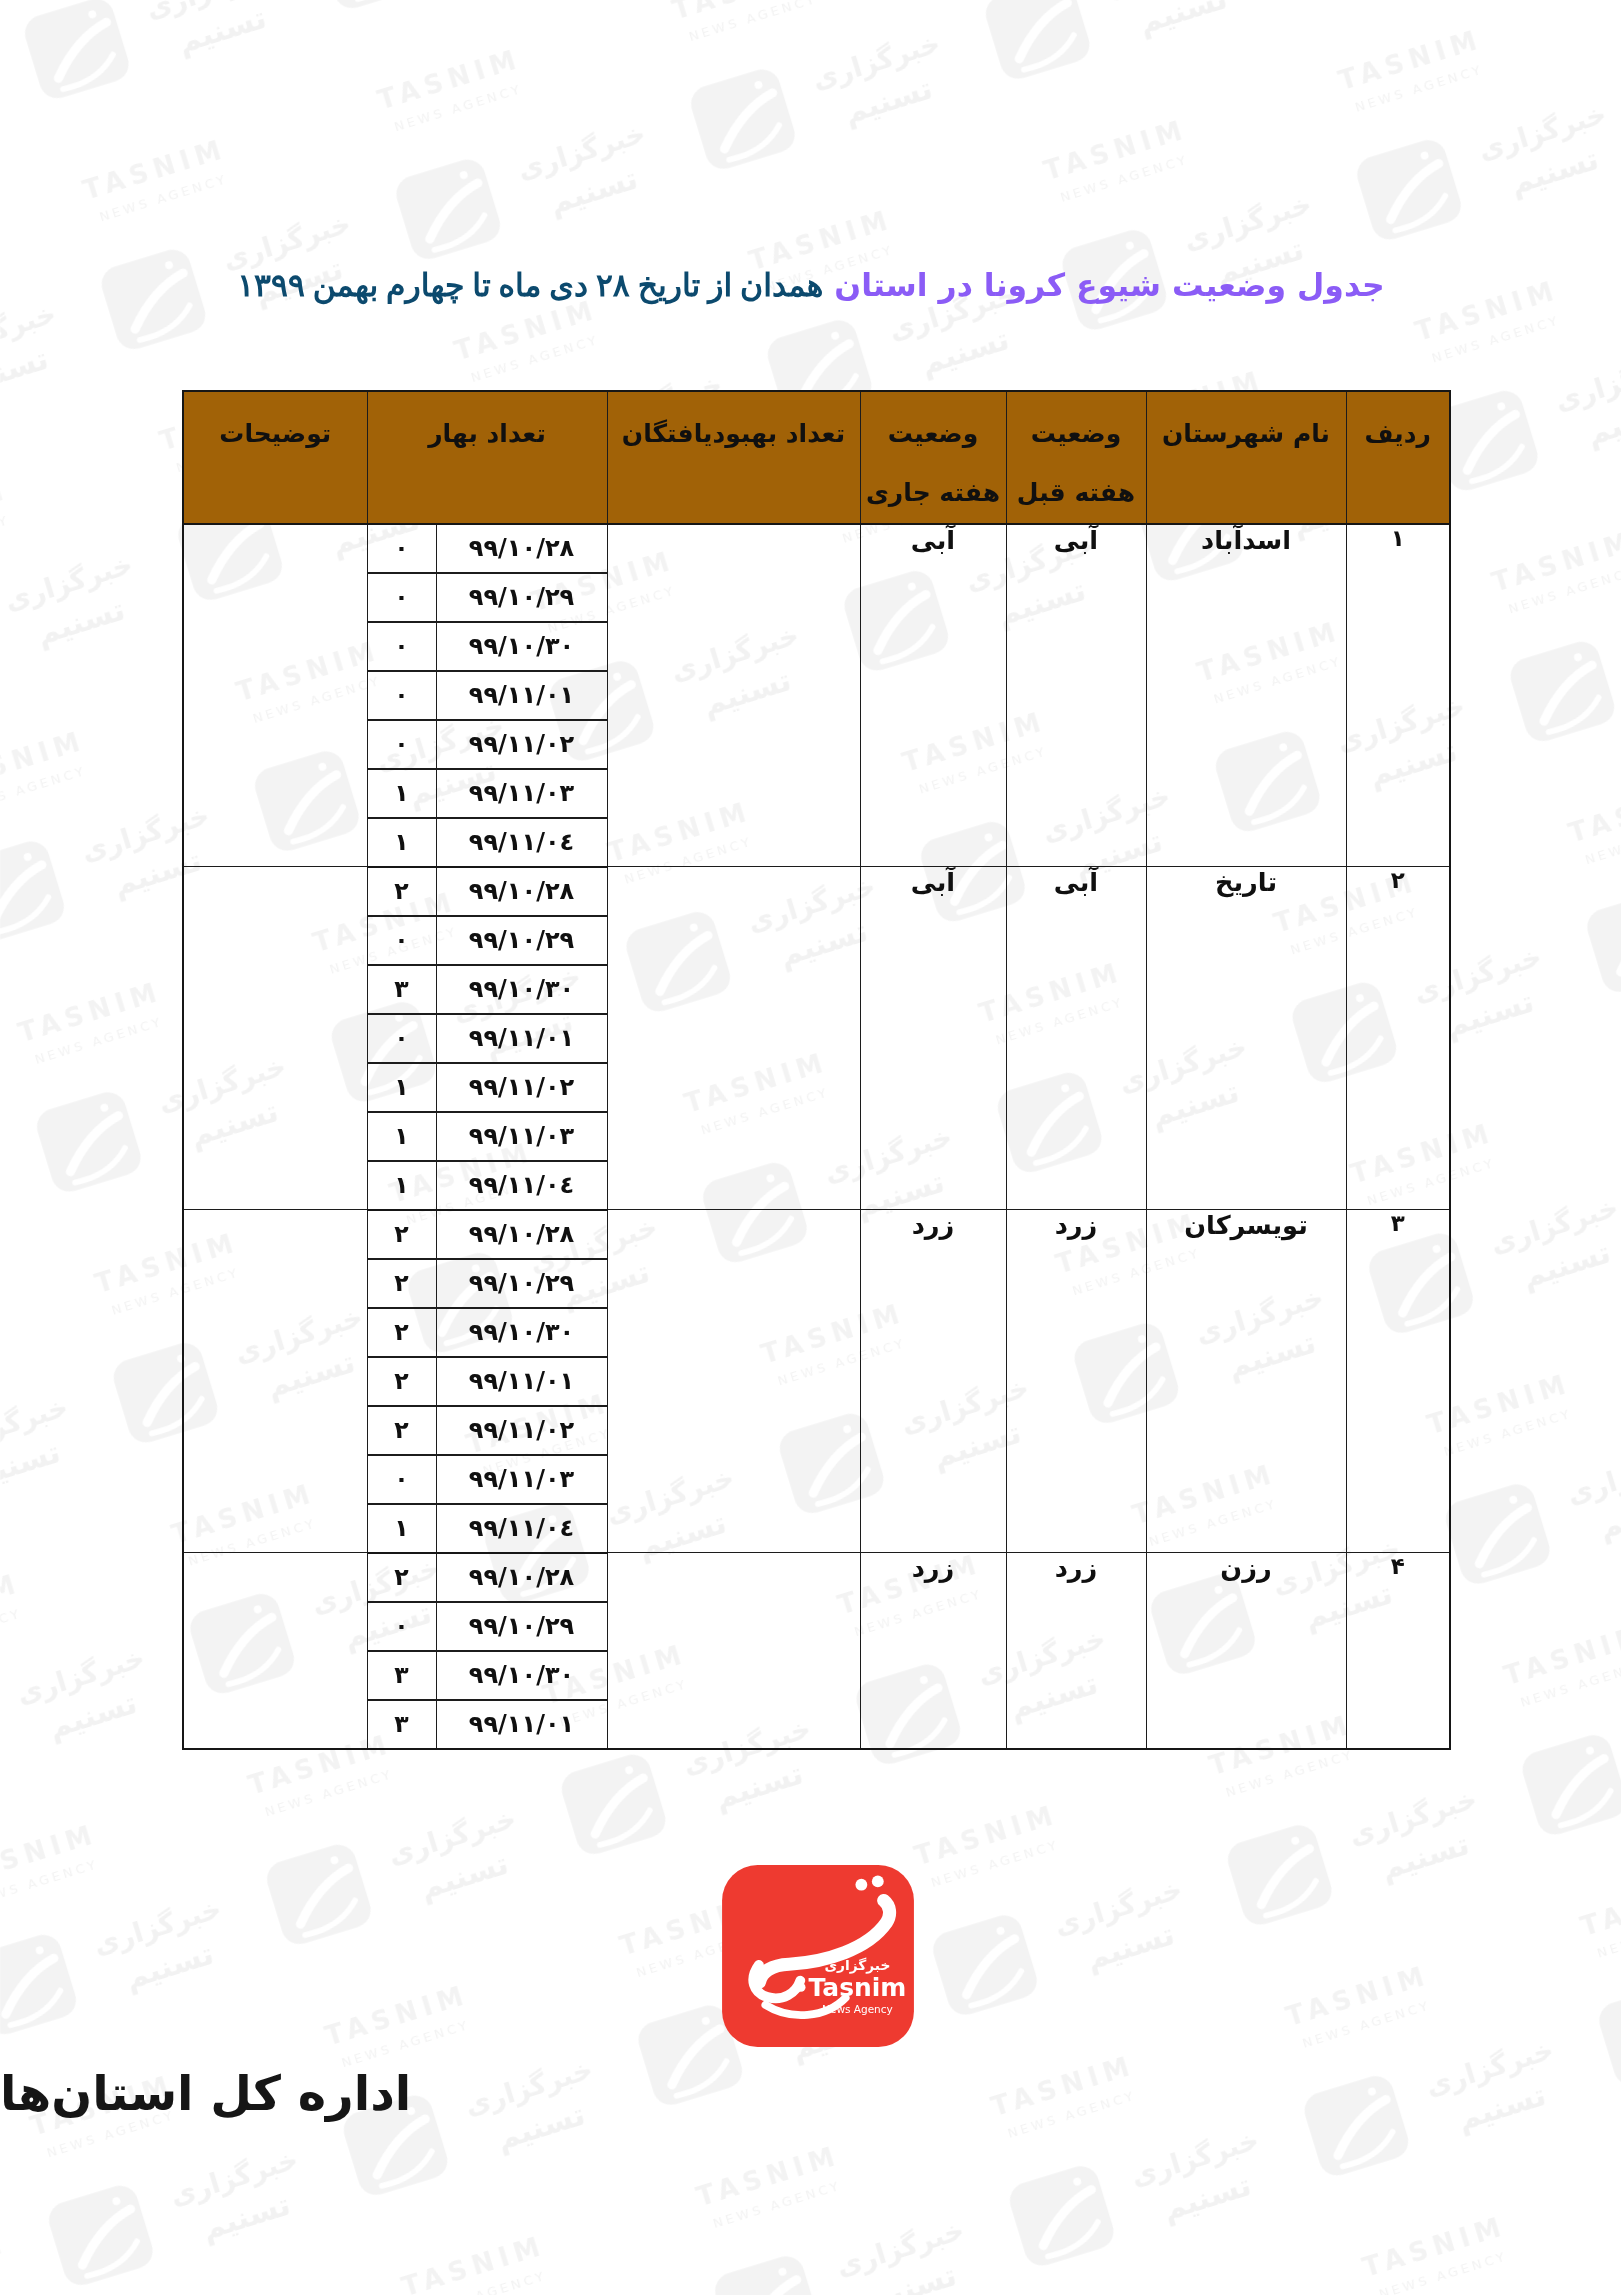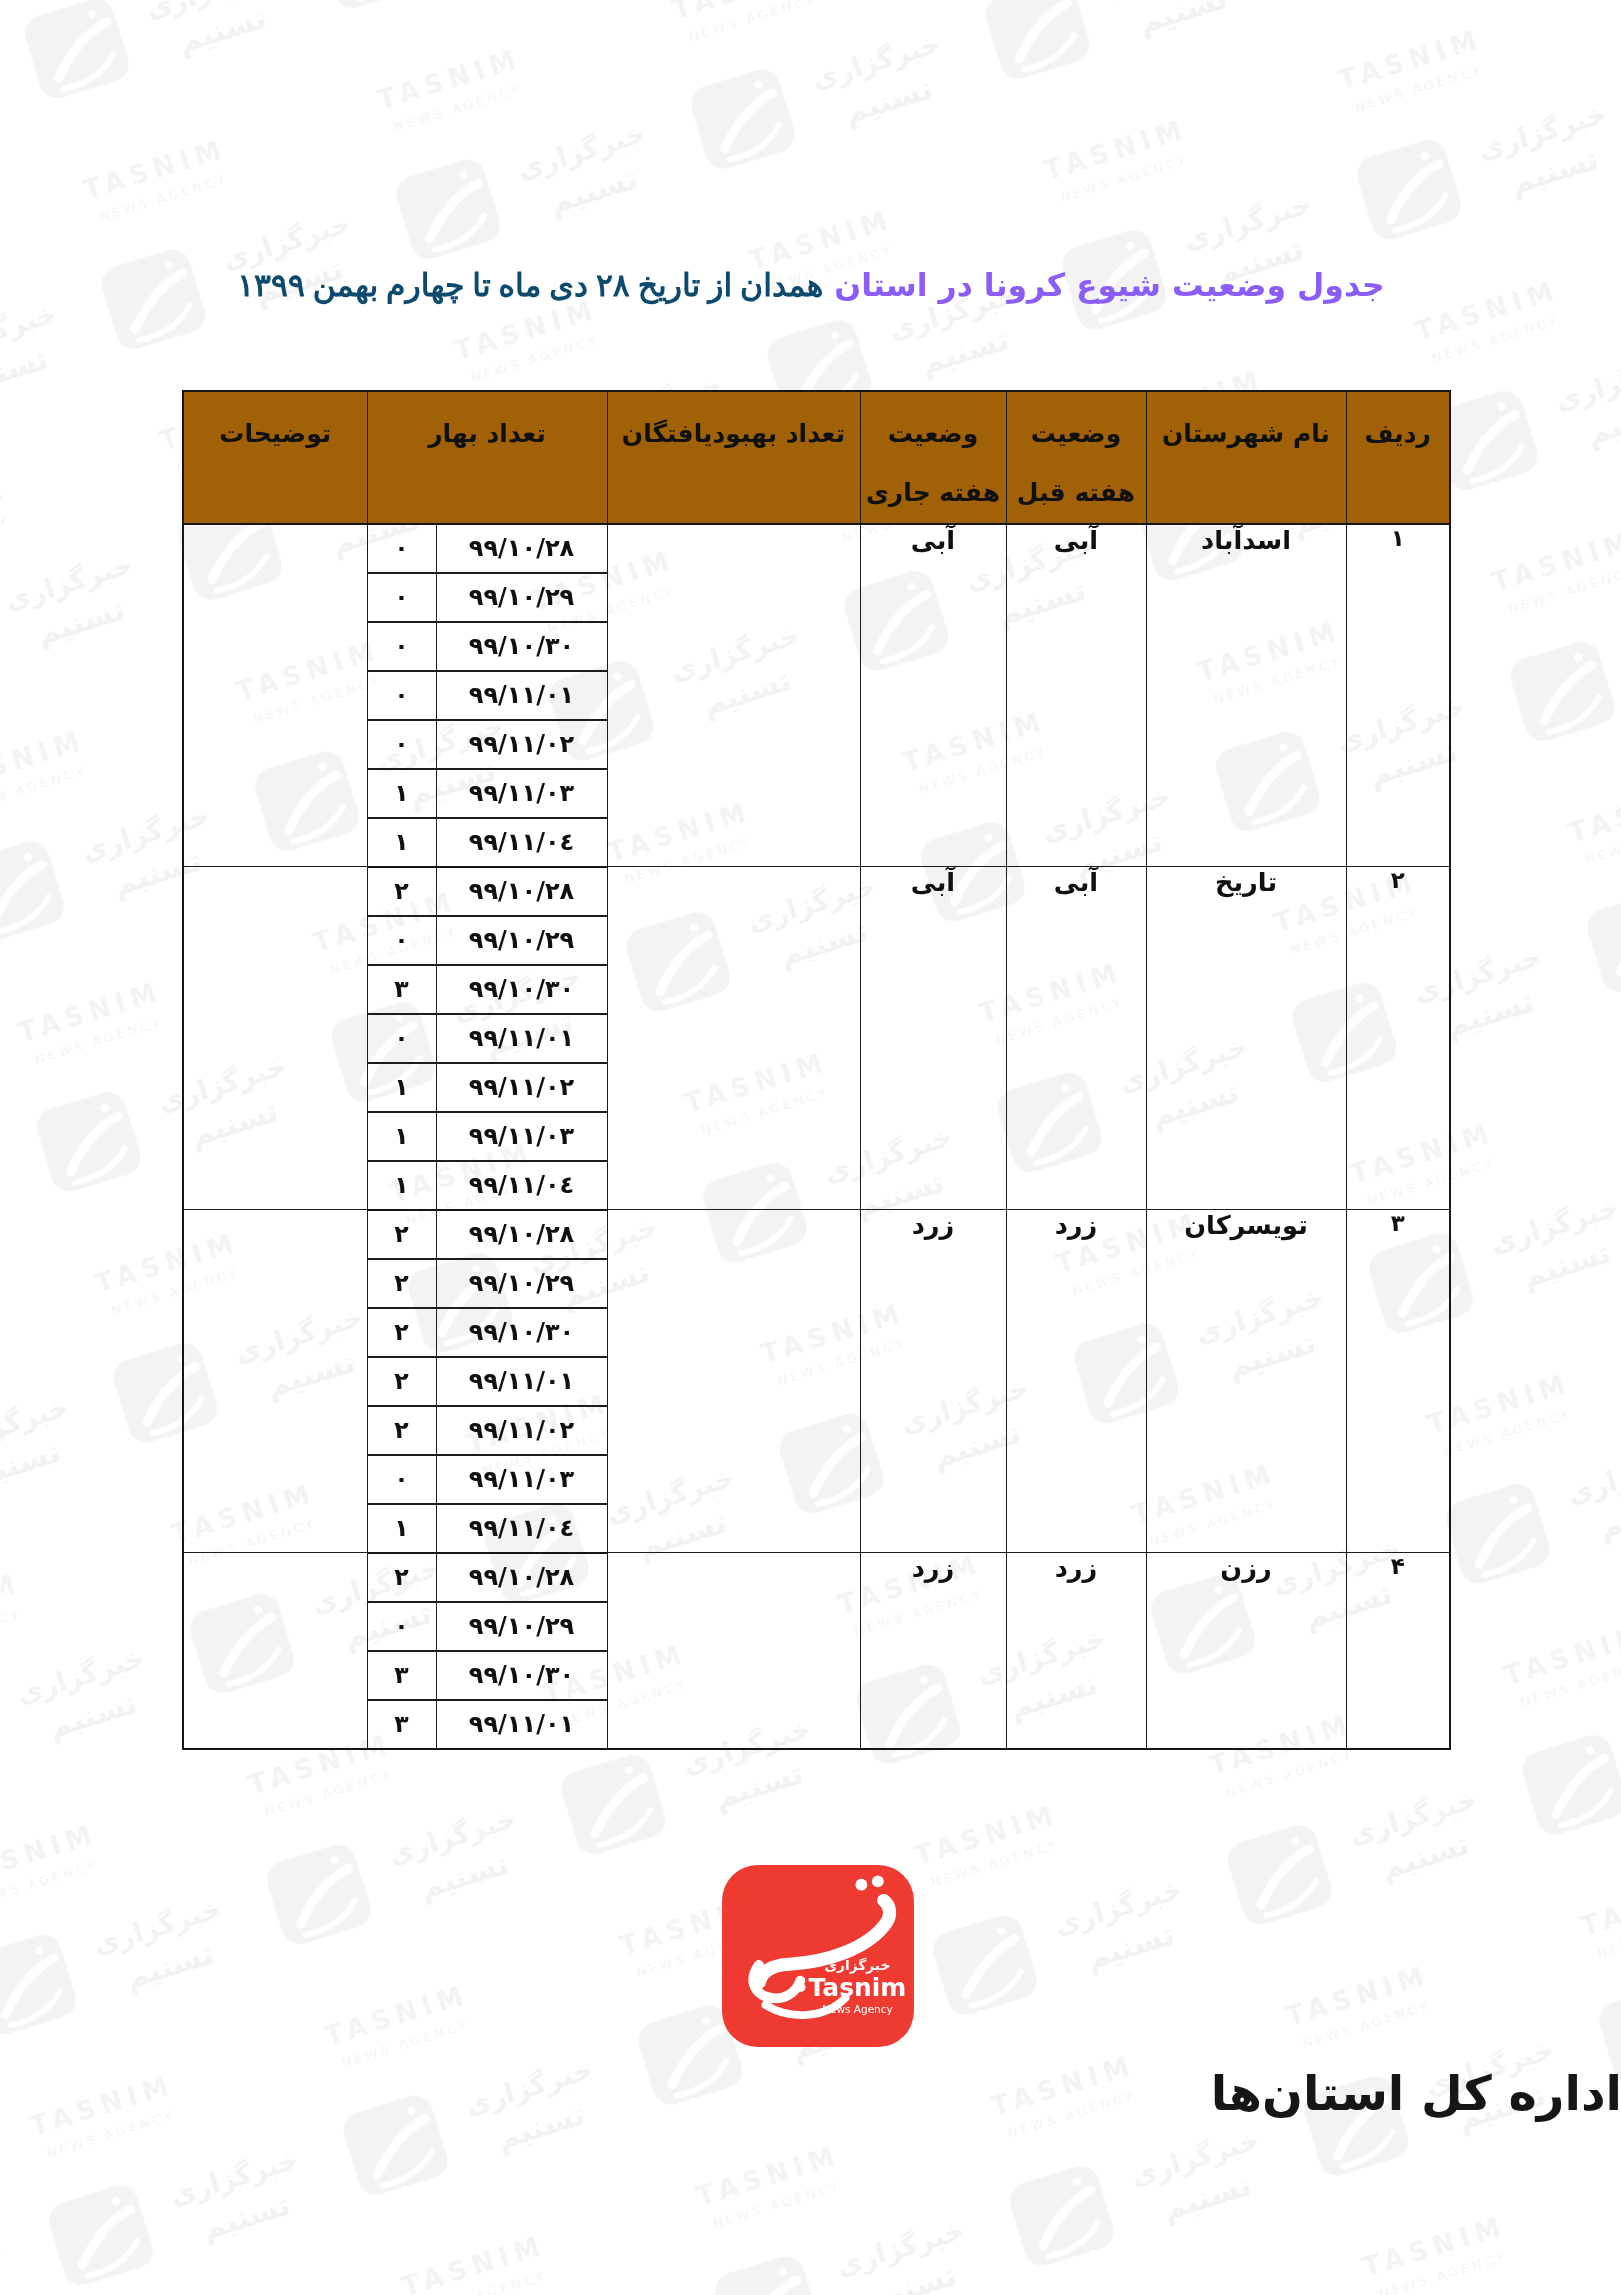--- a/index.html
+++ b/index.html
@@ -57,21 +57,21 @@
     direction:ltr;unicode-bidi:isolate;margin-top:48px;
   }
   td.count{font-size:23.6px;}
   tr.sub:not(.gend) td.date,
   tr.sub:not(.gend) td.count{border-bottom:2px double #1c1c1c;}
   tr.gend td{border-bottom:2.6px solid #161616;}
   
   .logo{position:absolute;left:722px;top:1865px;}
   .caption{
     position:absolute;top:2065px;left:0;width:100%;
-    text-align:right;direction:rtl;
+    text-align:left;direction:rtl;
     font-size:48px;font-weight:bold;color:#161616;
     letter-spacing:0;
   }
 </style>
 </head>
 <body>
 
 <div class="page">
 
   <svg class="wm-layer" width="1622" height="2295" xmlns="http://www.w3.org/2000/svg" viewBox="0 0 2473 3500">

